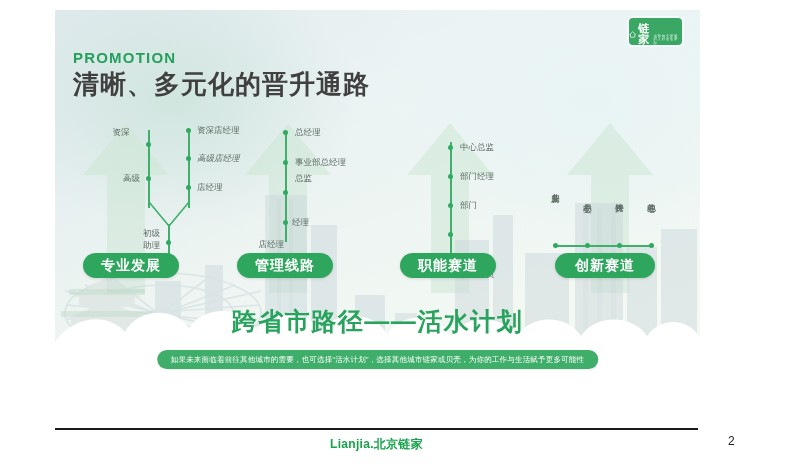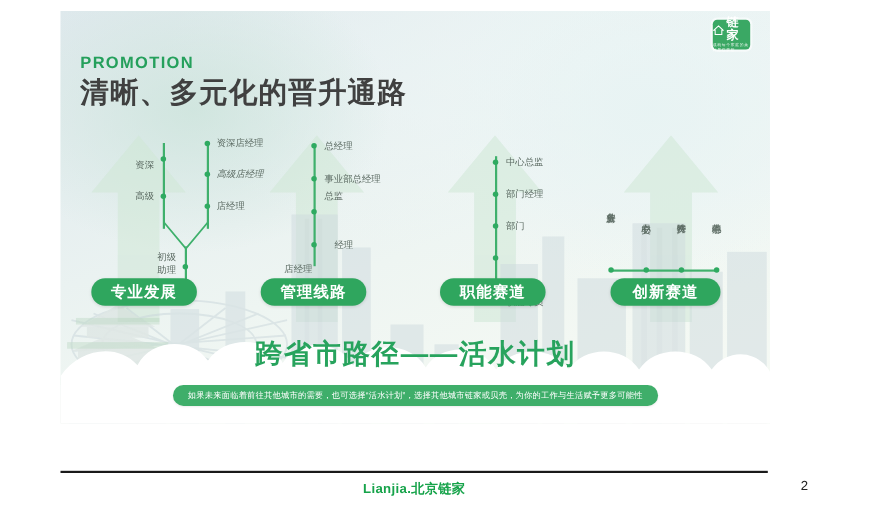--- a/index.html
+++ b/index.html
@@ -36,22 +36,22 @@
     font-size:15px;font-weight:bold;letter-spacing:1.2px;color:#25a05c;
     font-family:"Liberation Sans",sans-serif;line-height:1;
   }
   .headline{
     margin-top:5px;font-size:26px;font-weight:bold;color:#404040;
     letter-spacing:1px;line-height:1.12;
   }
 
   
   #logo{
-    position:absolute;right:18px;top:8px;width:34px;height:27px;border-radius:4px;
-    background:#3aa864;display:flex;flex-direction:column;align-items:center;
+    position:absolute;right:18px;top:8px;width:53px;height:27px;border-radius:4px;
+    background:#3aa864;display:flex;flex-direction:row;align-items:flex-end;
     justify-content:center;box-shadow:0 0 0 2px rgba(255,255,255,.55);
   }
   #logo .row{display:flex;align-items:center;gap:2px;}
   #logo .brand{color:#fff;font-size:11px;font-weight:bold;line-height:1;letter-spacing:.5px;}
   #logo .sub{color:rgba(255,255,255,.85);font-size:3.4px;letter-spacing:.7px;margin-top:2px;
     transform:scale(1,1);line-height:1;}
 
   
   .col{position:absolute;}
 
@@ -208,21 +208,21 @@
 
     <div class="node" style="left:111px;top:8px;"></div>
     <div class="node" style="left:111px;top:36px;"></div>
     <div class="node" style="left:111px;top:65px;"></div>
     <div class="lbl r" style="left:122px;top:5px;">资深店经理</div>
     <div class="lbl r" style="left:122px;top:33px;font-style:italic;">高级店经理</div>
     <div class="lbl r" style="left:122px;top:62px;">店经理</div>
 
     <div class="node" style="left:71px;top:22px;"></div>
     <div class="node" style="left:71px;top:56px;"></div>
-    <div class="lbl l" style="left:27px;top:25px;width:38px;">资深</div>
+    <div class="lbl l" style="left:27px;top:7px;width:38px;text-align:center;">资深</div>
     <div class="lbl l" style="left:27px;top:53px;width:38px;">高级</div>
 
     <div class="node" style="left:91px;top:120px;"></div>
     <div class="node" style="left:91px;top:150px;"></div>
     <div class="lbl l" style="left:45px;top:108px;width:40px;">初级</div>
     <div class="lbl l" style="left:45px;top:120px;width:40px;">助理</div>
     <div class="lbl l" style="left:36px;top:144px;width:50px;">经纪人</div>
   </div>
 
   <div class="pill" style="left:28px;top:243px;width:72px;">
@@ -231,21 +231,21 @@
 
   <div class="col" style="left:205px;top:110px;width:150px;height:160px;">
     <div class="spine" style="left:25px;top:12px;height:110px;"></div>
     <div class="node" style="left:23px;top:10px;"></div>
     <div class="node" style="left:23px;top:40px;"></div>
     <div class="node" style="left:23px;top:70px;"></div>
     <div class="node" style="left:23px;top:100px;"></div>
     <div class="lbl r" style="left:35px;top:7px;">总经理</div>
     <div class="lbl r" style="left:35px;top:37px;">事业部总经理</div>
     <div class="lbl r" style="left:35px;top:53px;">总监</div>
-    <div class="lbl r" style="left:44px;top:97px;">经理</div>
+    <div class="lbl r" style="left:32px;top:97px;">经理</div>
     <div class="lbl l" style="left:-18px;top:119px;width:42px;">店经理</div>
   </div>
 
   <div class="pill" style="left:182px;top:243px;width:72px;">
     <span>管理线路</span>
   </div>
 
   <div class="col" style="left:370px;top:110px;width:150px;height:160px;">
     <div class="spine" style="left:25px;top:22px;height:118px;"></div>
     <div class="node" style="left:23px;top:25px;"></div>

